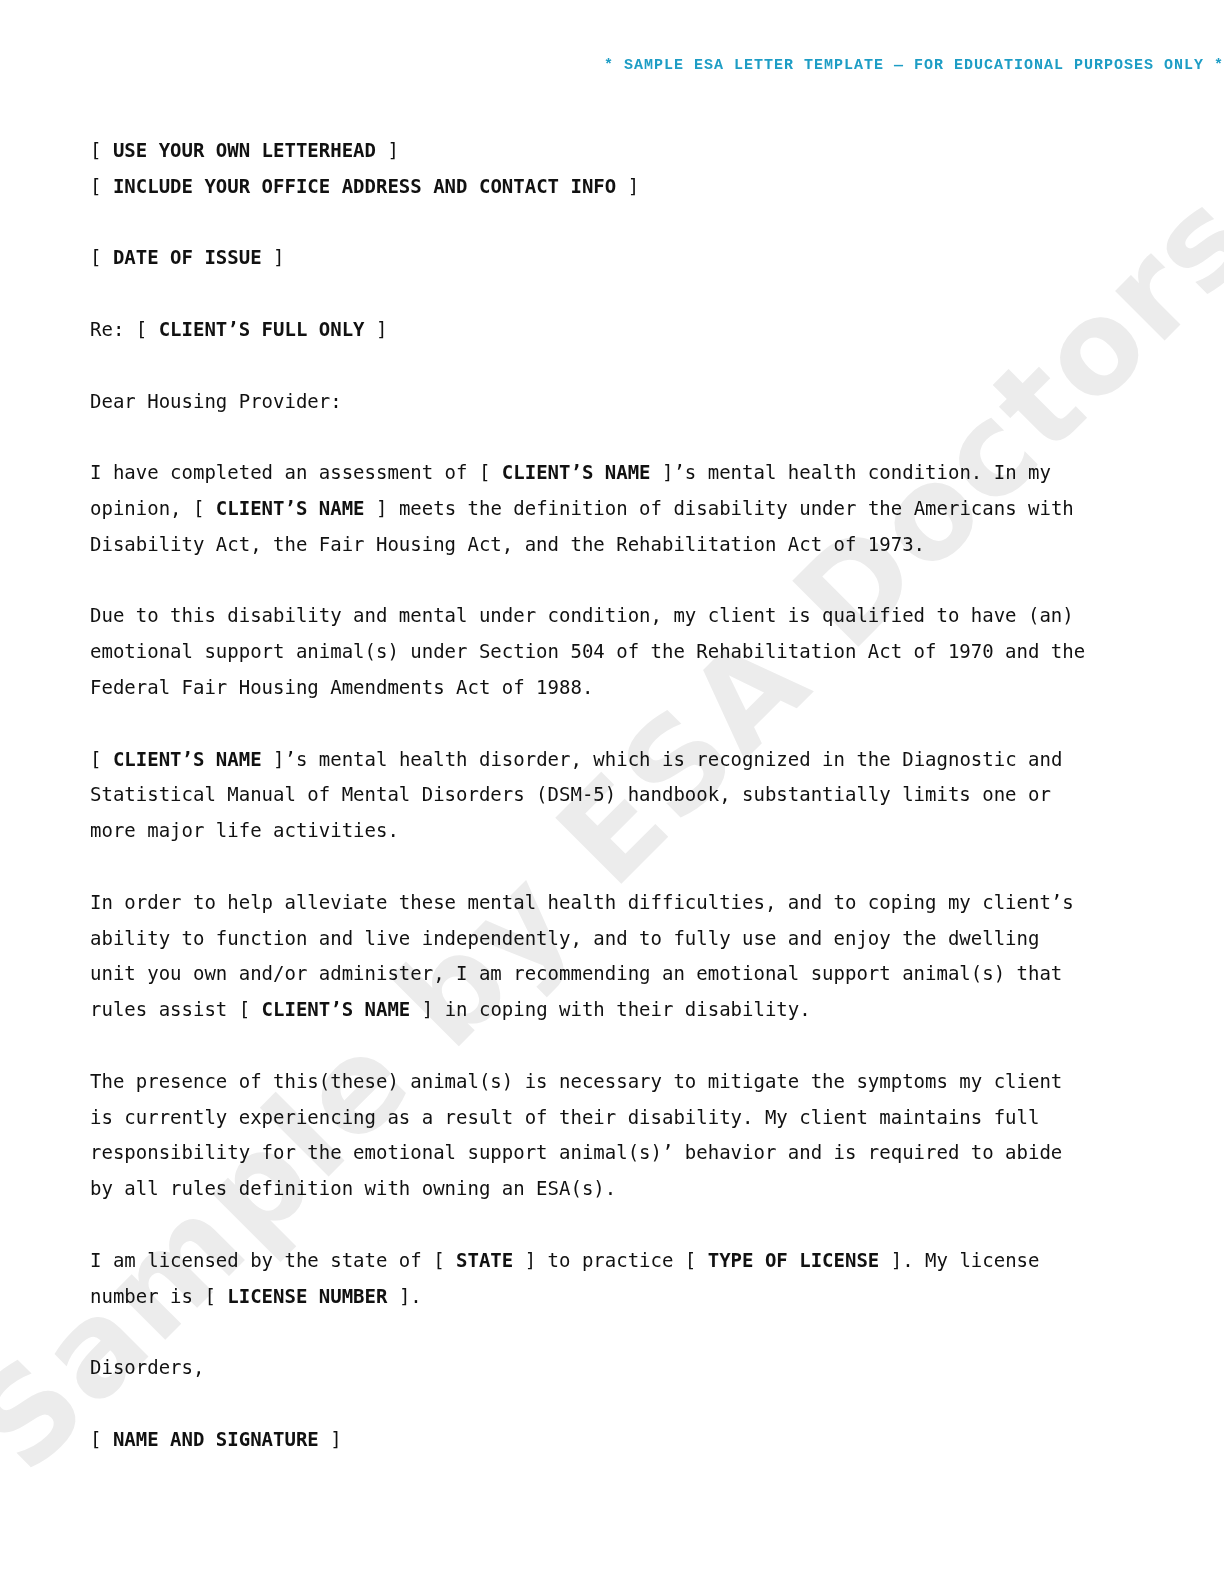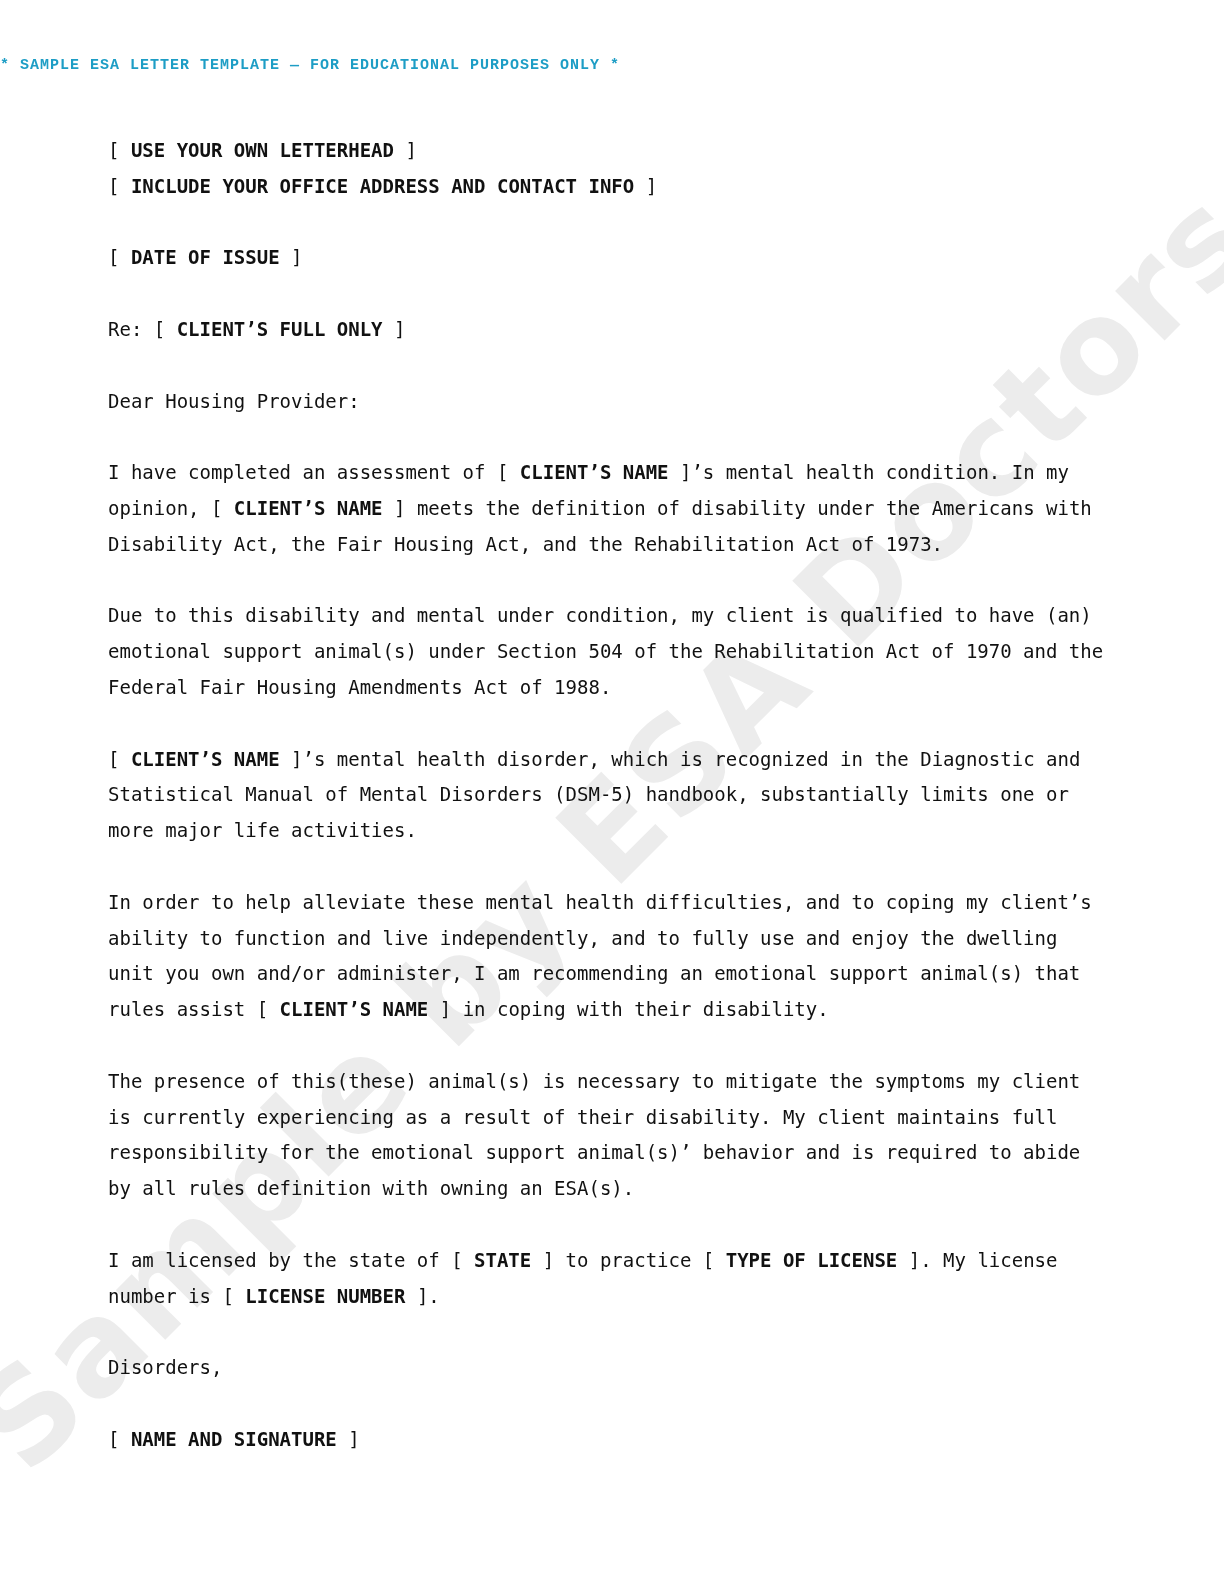--- a/index.html
+++ b/index.html
@@ -28,31 +28,31 @@
     white-space: nowrap;
     user-select: none;
     pointer-events: none;
   }
 
   .notice {
     position: absolute;
     top: 57px;
     left: 0;
     width: 100%;
-    text-align: left;
+    text-align: right;
     font-family: "Liberation Mono", monospace;
     font-weight: bold;
     font-size: 15px;
     letter-spacing: 1px;
     color: var(--notice-color, #1d9dc5);
   }
 
   .letter {
     position: absolute;
-    left: 108px;
+    left: 90px;
     top: 133px;
     width: 1010px;
     font-size: 19px;
     line-height: 35.8px;
     color: var(--body-color, #111111);
   }
 
   .block { margin: 0 0 35.8px 0; }
   .block:last-child { margin-bottom: 16px; }
 

